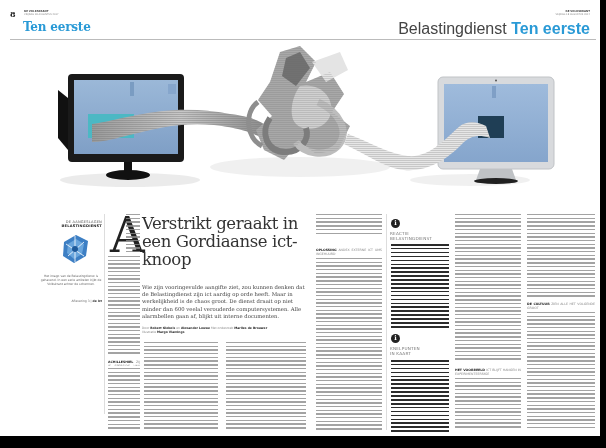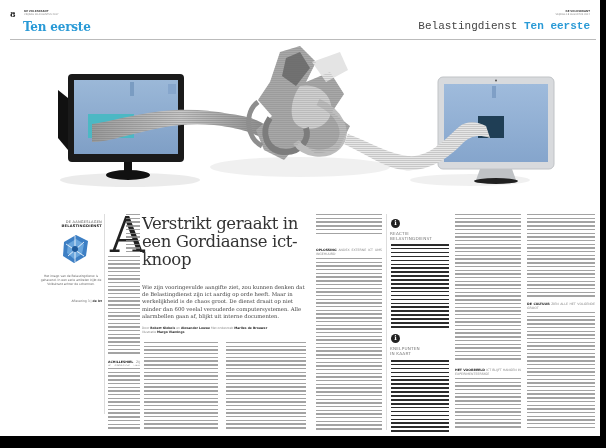--- a/index.html
+++ b/index.html
@@ -6,21 +6,21 @@
   html, body { width: 606px; height: 448px; background: #000; overflow: hidden; }
   .page {
     position: absolute; left: 0; top: 0; width: 606px; height: 436px;
     background: #fff; font-family: "DejaVu Serif", serif; color: #333;
   }
   .frame-right { position: absolute; right: 0; top: 0; width: 6px; height: 448px; background: #000; }
   .pagenum { position: absolute; left: 10px; top: 9px; font-size: 8px; font-weight: bold; color: #222; font-family: "DejaVu Serif", serif; }
   .paper-name { position: absolute; left: 24px; top: 10px; font-size: 2.6px; line-height: 3px; color: #444; font-family: "DejaVu Sans", sans-serif; font-weight: bold; }
   .paper-date { position: absolute; left: 24px; top: 13px; font-size: 2.4px; color: #888; font-family: "DejaVu Sans", sans-serif; }
   .section-left { position: absolute; left: 23px; top: 20px; font-size: 12px; font-weight: bold; color: #2a9ad6; font-family: "DejaVu Serif", serif; letter-spacing: -0.2px; }
-  .section-right-title { position: absolute; right: 16px; top: 20px; font-size: 11px; font-family: Liberation Mono, monospace; white-space: nowrap; }
+  .section-right-title { position: absolute; right: 16px; top: 20px; font-size: 16px; font-family: Liberation Sans, sans-serif; white-space: nowrap; }
   .section-right-title .grey { color: #444; }
   .section-right-title .blue { color: #2a9ad6; font-weight: bold; }
   .paper-name-r { position: absolute; right: 16px; top: 10px; font-size: 2.6px; color: #444; font-family: "DejaVu Sans", sans-serif; font-weight: bold; }
   .paper-date-r { position: absolute; right: 16px; top: 13px; font-size: 2.4px; color: #888; font-family: "DejaVu Sans", sans-serif; }
   .hdr-rule { position: absolute; left: 10px; right: 10px; top: 39px; height: 1px; background: #bbb; }
 
   
   .illus { position: absolute; left: 0; top: 42px; width: 600px; height: 152px; }
 
   

